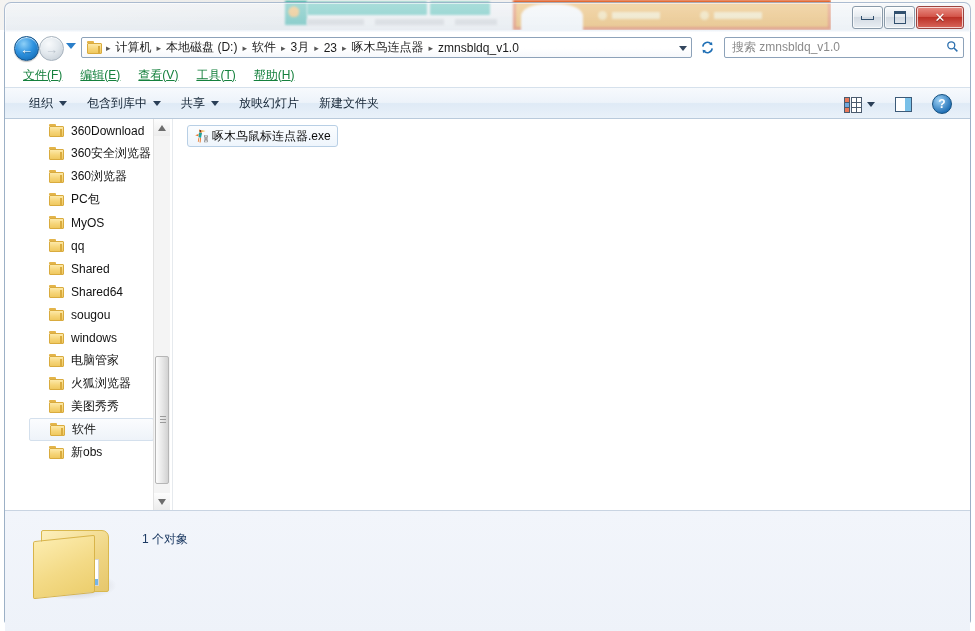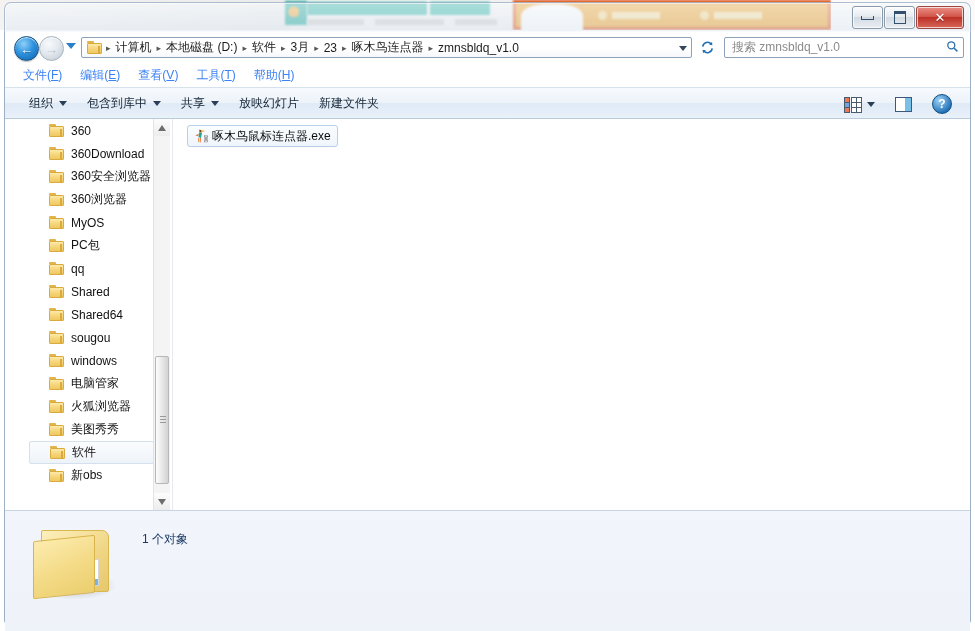--- a/index.html
+++ b/index.html
@@ -117,21 +117,21 @@
     background:linear-gradient(180deg,#fde9a8 0%,#f6d579 55%,#efc85f 100%);
     border:1px solid #d9ab3e;box-sizing:border-box;border-radius:1px;}
   .fico .spine{position:absolute;right:13%;bottom:6%;width:10%;height:55%;background:#fdfdfd;border:1px solid #d9ab3e;box-sizing:border-box;}
   .fico .spine:after{content:"";position:absolute;left:0;bottom:0;width:100%;height:26%;background:#7fb7e8;}
 
   
   .menubar{
     position:absolute;left:1px;top:61px;width:965px;height:24px;
     background:#ffffff;display:flex;align-items:center;padding-left:9px;box-sizing:border-box;
   }
-  .menu-item{padding:3px 9px;font-size:12px;color:#3b82f6;}
+  .menu-item{padding:3px 9px;font-size:12px;color:#15803d;text-decoration:underline;}
   .menu-item u{text-decoration:underline;}
 
   
   .cmdbar{
     position:absolute;left:1px;top:85px;width:965px;height:32px;
     background:linear-gradient(180deg,#f7fafd 0%,#edf3fa 48%,#dfeaf6 52%,#e9f1f9 100%);
     border-top:1px solid #d6e1ec;border-bottom:1px solid #b9cadb;
     box-sizing:border-box;display:flex;align-items:center;padding-left:14px;
   }
   .cmd{display:flex;align-items:center;padding:4px 10px;font-size:12px;color:#123;white-space:nowrap;}
@@ -350,28 +350,20 @@
   <div class="content">
 
     <div class="navpane">
       <div class="tree">
         <div class="tnode">
           <span class="fico">
               <span class="tab"></span>
               <span class="body"></span>
               <span class="spine"></span>
             </span>
-          <span class="tlabel">360</span>
-        </div>
-        <div class="tnode">
-          <span class="fico">
-              <span class="tab"></span>
-              <span class="body"></span>
-              <span class="spine"></span>
-            </span>
           <span class="tlabel">360Download</span>
         </div>
         <div class="tnode">
           <span class="fico">
               <span class="tab"></span>
               <span class="body"></span>
               <span class="spine"></span>
             </span>
           <span class="tlabel">360安全浏览器</span>
         </div>
@@ -382,29 +374,29 @@
               <span class="spine"></span>
             </span>
           <span class="tlabel">360浏览器</span>
         </div>
         <div class="tnode">
           <span class="fico">
               <span class="tab"></span>
               <span class="body"></span>
               <span class="spine"></span>
             </span>
+          <span class="tlabel">PC包</span>
+        </div>
+        <div class="tnode">
+          <span class="fico">
+              <span class="tab"></span>
+              <span class="body"></span>
+              <span class="spine"></span>
+            </span>
           <span class="tlabel">MyOS</span>
-        </div>
-        <div class="tnode">
-          <span class="fico">
-              <span class="tab"></span>
-              <span class="body"></span>
-              <span class="spine"></span>
-            </span>
-          <span class="tlabel">PC包</span>
         </div>
         <div class="tnode">
           <span class="fico">
               <span class="tab"></span>
               <span class="body"></span>
               <span class="spine"></span>
             </span>
           <span class="tlabel">qq</span>
         </div>
         <div class="tnode">

